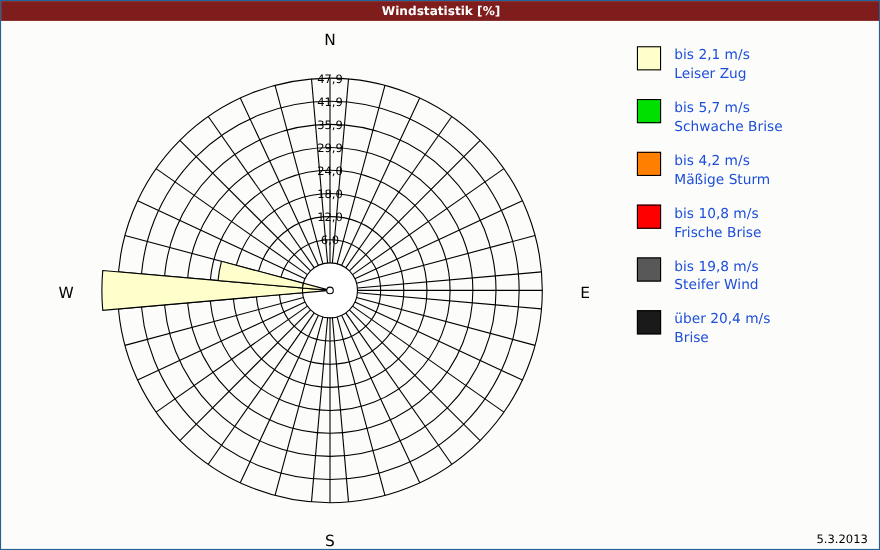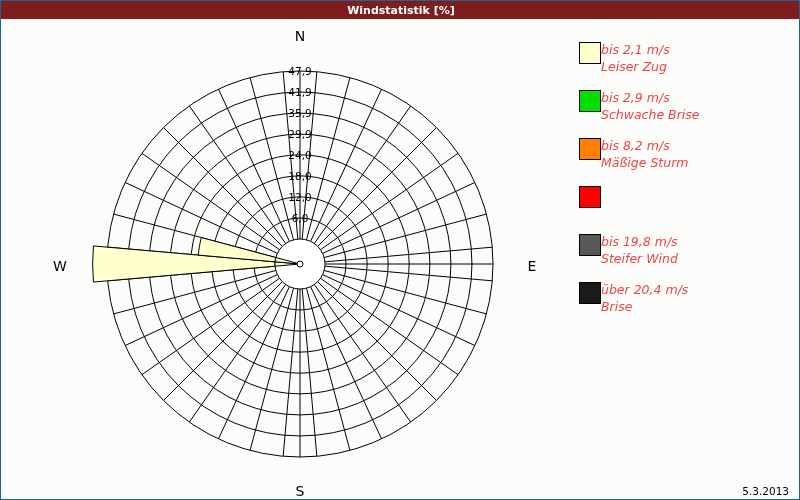--- a/index.html
+++ b/index.html
@@ -59,24 +59,24 @@
   }
   .legend-swatch {
     width: 22px;
     height: 22px;
     border: 1px solid #000000;
     box-sizing: border-box;
     flex: 0 0 auto;
     margin-top: 1px;
   }
   .legend-text {
+    margin-left: 12px;
     font-size: 12.5px;
-    color: #ef4444;
+    color: #1d4ed8;
     line-height: 17px;
-    font-style: italic;
   }
   .legend-line1, .legend-line2 {
     display: block;
     white-space: nowrap;
   }
   #datestamp {
     position: absolute;
     right: 10px;
     bottom: 2px;
     font-size: 10.5px;
@@ -192,33 +192,37 @@
       <div class="legend-item">
         <div class="legend-swatch" style="background: rgb(255, 255, 204);"></div>
         <div class="legend-text">
           <span class="legend-line1">bis 2,1 m/s</span>
           <span class="legend-line2">Leiser Zug</span>
         </div>
       </div>
       <div class="legend-item">
         <div class="legend-swatch" style="background: rgb(0, 224, 0);"></div>
         <div class="legend-text">
-          <span class="legend-line1">bis 2,9 m/s</span>
+          <span class="legend-line1">bis 5,7 m/s</span>
           <span class="legend-line2">Schwache Brise</span>
         </div>
       </div>
       <div class="legend-item">
         <div class="legend-swatch" style="background: rgb(255, 128, 0);"></div>
         <div class="legend-text">
-          <span class="legend-line1">bis 8,2 m/s</span>
+          <span class="legend-line1">bis 4,2 m/s</span>
           <span class="legend-line2">Mäßige Sturm</span>
         </div>
       </div>
       <div class="legend-item">
         <div class="legend-swatch" style="background: rgb(255, 0, 0);"></div>
+        <div class="legend-text">
+          <span class="legend-line1">bis 10,8 m/s</span>
+          <span class="legend-line2">Frische Brise</span>
+        </div>
       </div>
       <div class="legend-item">
         <div class="legend-swatch" style="background: rgb(88, 88, 88);"></div>
         <div class="legend-text">
           <span class="legend-line1">bis 19,8 m/s</span>
           <span class="legend-line2">Steifer Wind</span>
         </div>
       </div>
       <div class="legend-item">
         <div class="legend-swatch" style="background: rgb(26, 26, 26);"></div>

